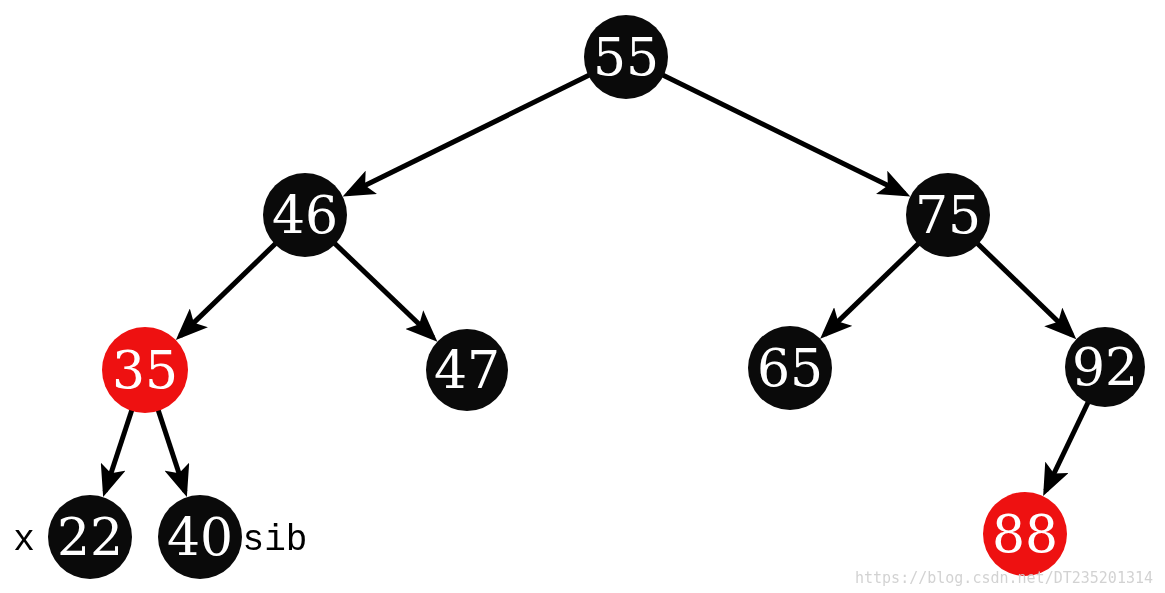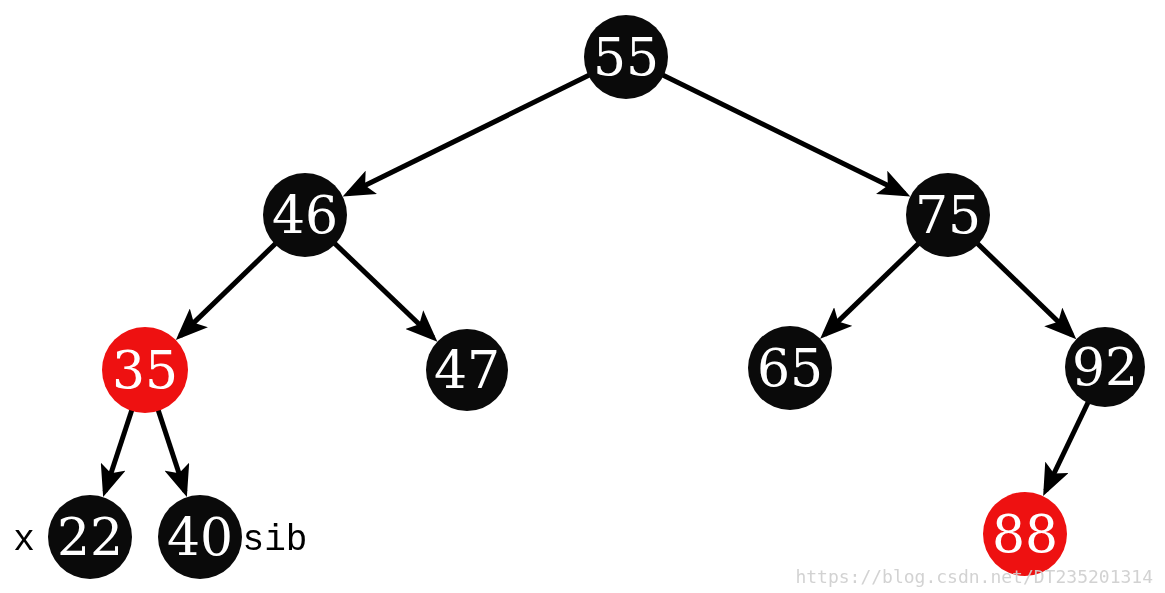--- a/index.html
+++ b/index.html
@@ -35,21 +35,21 @@
     font-family: "Liberation Mono", monospace;
     font-size: 36px;
     fill: #000000;
     text-anchor: middle;
   }
   #watermark {
     position: absolute;
     right: 12px;
     bottom: 6px;
     font-family: "DejaVu Sans Mono", monospace;
-    font-size: 18px;
+    font-size: 15px;
     letter-spacing: 0px;
     color: #cfcfcf;
     opacity: 0.92;
     white-space: nowrap;
     pointer-events: none;
   }
 </style>
 </head>
 <body>
 

